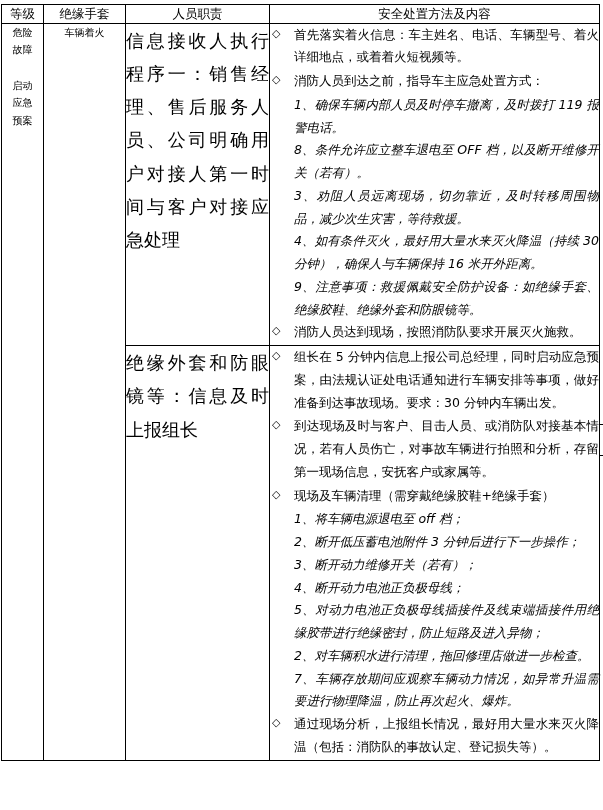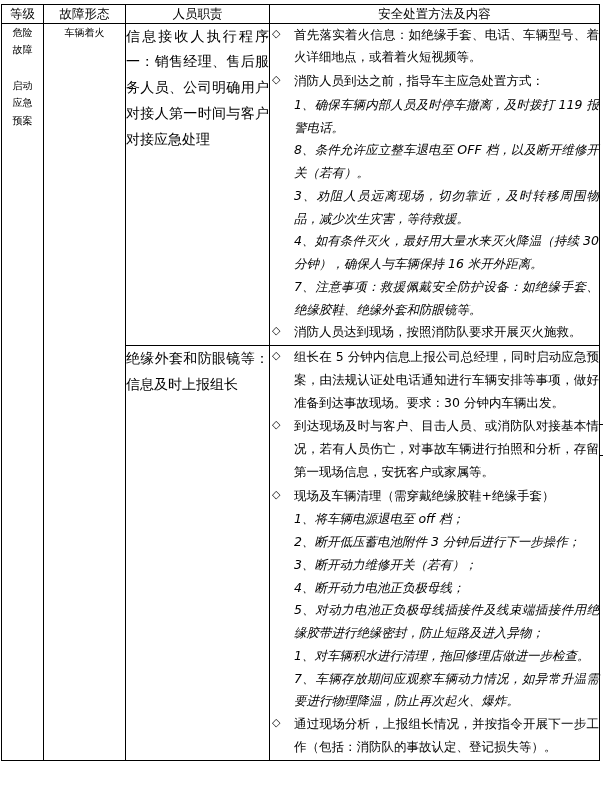--- a/index.html
+++ b/index.html
@@ -46,21 +46,21 @@
     line-height: 1.75;
     padding: 4px 2px;
   }
   .level-text {
     display: block;
     letter-spacing: 0px;
   }
   .level-gap { height: 18px; }
 
   .duty-cell {
-    font-size: 14px;
+    font-size: 18px;
     line-height: 1.85;
     padding: 6px 7px 6px 7px;
     vertical-align: middle;
     text-align: justify;
   }
   .desc-cell {
     font-size: 12.5px;
     line-height: 1.82;
     padding: 6px 8px 8px 6px;
     vertical-align: top;
@@ -108,51 +108,51 @@
   <table class="doc-table">
     <colgroup>
       <col class="col-level">
       <col class="col-mode">
       <col class="col-duty">
       <col class="col-desc">
     </colgroup>
     <thead>
       <tr>
         <th class="hdr">等级</th>
-        <th class="hdr">故障形态</th>
+        <th class="hdr">绝缘手套</th>
         <th class="hdr">人员职责</th>
         <th class="hdr">安全处置方法及内容</th>
       </tr>
     </thead>
     <tbody>
       <tr>
         <td class="cell-center-mid" rowspan="2">
           <span class="level-text">危险</span>
           <span class="level-text">故障</span>
           <span class="level-gap" style="display:block;"></span>
           <span class="level-text">启动</span>
           <span class="level-text">应急</span>
           <span class="level-text">预案</span>
         </td>
         <td class="cell-center-mid" rowspan="2">车辆着火</td>
         <td class="duty-cell">信息接收人执行程序一：销售经理、售后服务人员、公司明确用户对接人第一时间与客户对接应急处理</td>
         <td class="desc-cell">
           <div class="bullet-item">
             <span class="bullet-mark">◇</span>
-            <span class="bullet-text">首先落实着火信息：如绝缘手套、电话、车辆型号、着火详细地点，或着着火短视频等。</span>
+            <span class="bullet-text">首先落实着火信息：车主姓名、电话、车辆型号、着火详细地点，或着着火短视频等。</span>
           </div>
           <div class="bullet-item">
             <span class="bullet-mark">◇</span>
             <span class="bullet-text">消防人员到达之前，指导车主应急处置方式：</span>
           </div>
           <div class="plain-line">1、确保车辆内部人员及时停车撤离，及时拨打 119 报警电话。</div>
           <div class="plain-line">8、条件允许应立整车退电至 OFF 档，以及断开维修开关（若有）。</div>
           <div class="plain-line">3、劝阻人员远离现场，切勿靠近，及时转移周围物品，减少次生灾害，等待救援。</div>
           <div class="plain-line">4、如有条件灭火，最好用大量水来灭火降温（持续 30 分钟），确保人与车辆保持 16 米开外距离。</div>
-          <div class="plain-line">7、注意事项：救援佩戴安全防护设备：如绝缘手套、绝缘胶鞋、绝缘外套和防眼镜等。</div>
+          <div class="plain-line">9、注意事项：救援佩戴安全防护设备：如绝缘手套、绝缘胶鞋、绝缘外套和防眼镜等。</div>
           <div class="bullet-item">
             <span class="bullet-mark">◇</span>
             <span class="bullet-text">消防人员达到现场，按照消防队要求开展灭火施救。</span>
           </div>
         </td>
       </tr>
       <tr>
         <td class="duty-cell">绝缘外套和防眼镜等：信息及时上报组长</td>
         <td class="desc-cell">
           <div class="bullet-item">
@@ -165,24 +165,24 @@
           </div>
           <div class="bullet-item">
             <span class="bullet-mark">◇</span>
             <span class="bullet-text">现场及车辆清理（需穿戴绝缘胶鞋+绝缘手套）</span>
           </div>
           <div class="plain-line">1、将车辆电源退电至 off 档；</div>
           <div class="plain-line">2、断开低压蓄电池附件 3 分钟后进行下一步操作；</div>
           <div class="plain-line">3、断开动力维修开关（若有）；</div>
           <div class="plain-line">4、断开动力电池正负极母线；</div>
           <div class="plain-line">5、对动力电池正负极母线插接件及线束端插接件用绝缘胶带进行绝缘密封，防止短路及进入异物；</div>
-          <div class="plain-line">1、对车辆积水进行清理，拖回修理店做进一步检查。</div>
+          <div class="plain-line">2、对车辆积水进行清理，拖回修理店做进一步检查。</div>
           <div class="plain-line">7、车辆存放期间应观察车辆动力情况，如异常升温需要进行物理降温，防止再次起火、爆炸。</div>
           <div class="bullet-item">
             <span class="bullet-mark">◇</span>
-            <span class="bullet-text">通过现场分析，上报组长情况，并按指令开展下一步工作（包括：消防队的事故认定、登记损失等）。</span>
+            <span class="bullet-text">通过现场分析，上报组长情况，最好用大量水来灭火降温（包括：消防队的事故认定、登记损失等）。</span>
           </div>
         </td>
       </tr>
     </tbody>
   </table>
   <div class="page-edge-mark"></div>
 </div>
 
 </body></html>

